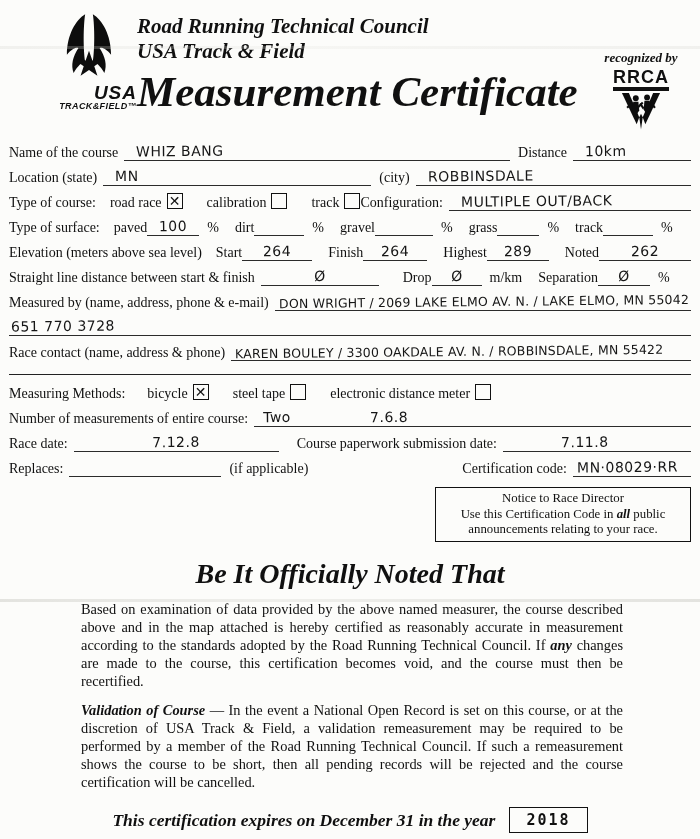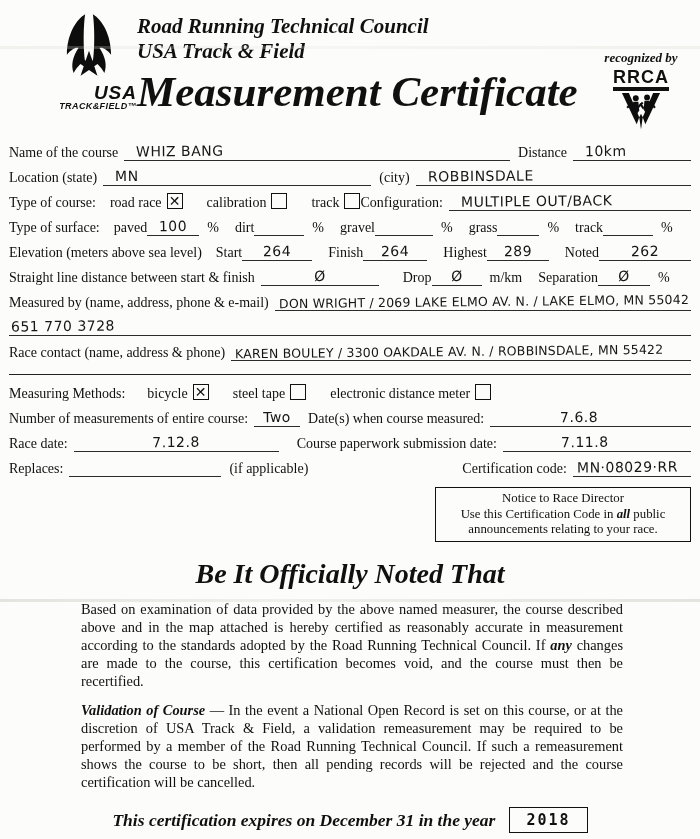--- a/index.html
+++ b/index.html
@@ -241,21 +241,20 @@
       <span class="cb"></span>
       <span class="gap24">electronic distance meter</span>
       <span class="cb"></span>
     </div>
 
     <div class="row">
       <span class="lbl">Number of measurements of entire course:</span>
       <span class="line" style="width:46px">
           <span class="hw ctr">Two</span>
         </span>
-      <span class="lbl gap8">Date(s) when course measured:</span>
       <span class="line grow">
           <span class="hw" style="left:70px">7.6.8</span>
         </span>
     </div>
 
     <div class="row">
       <span class="lbl">Race date:</span>
       <span class="line" style="width:205px">
           <span class="hw ctr">7.12.8</span>
         </span>

